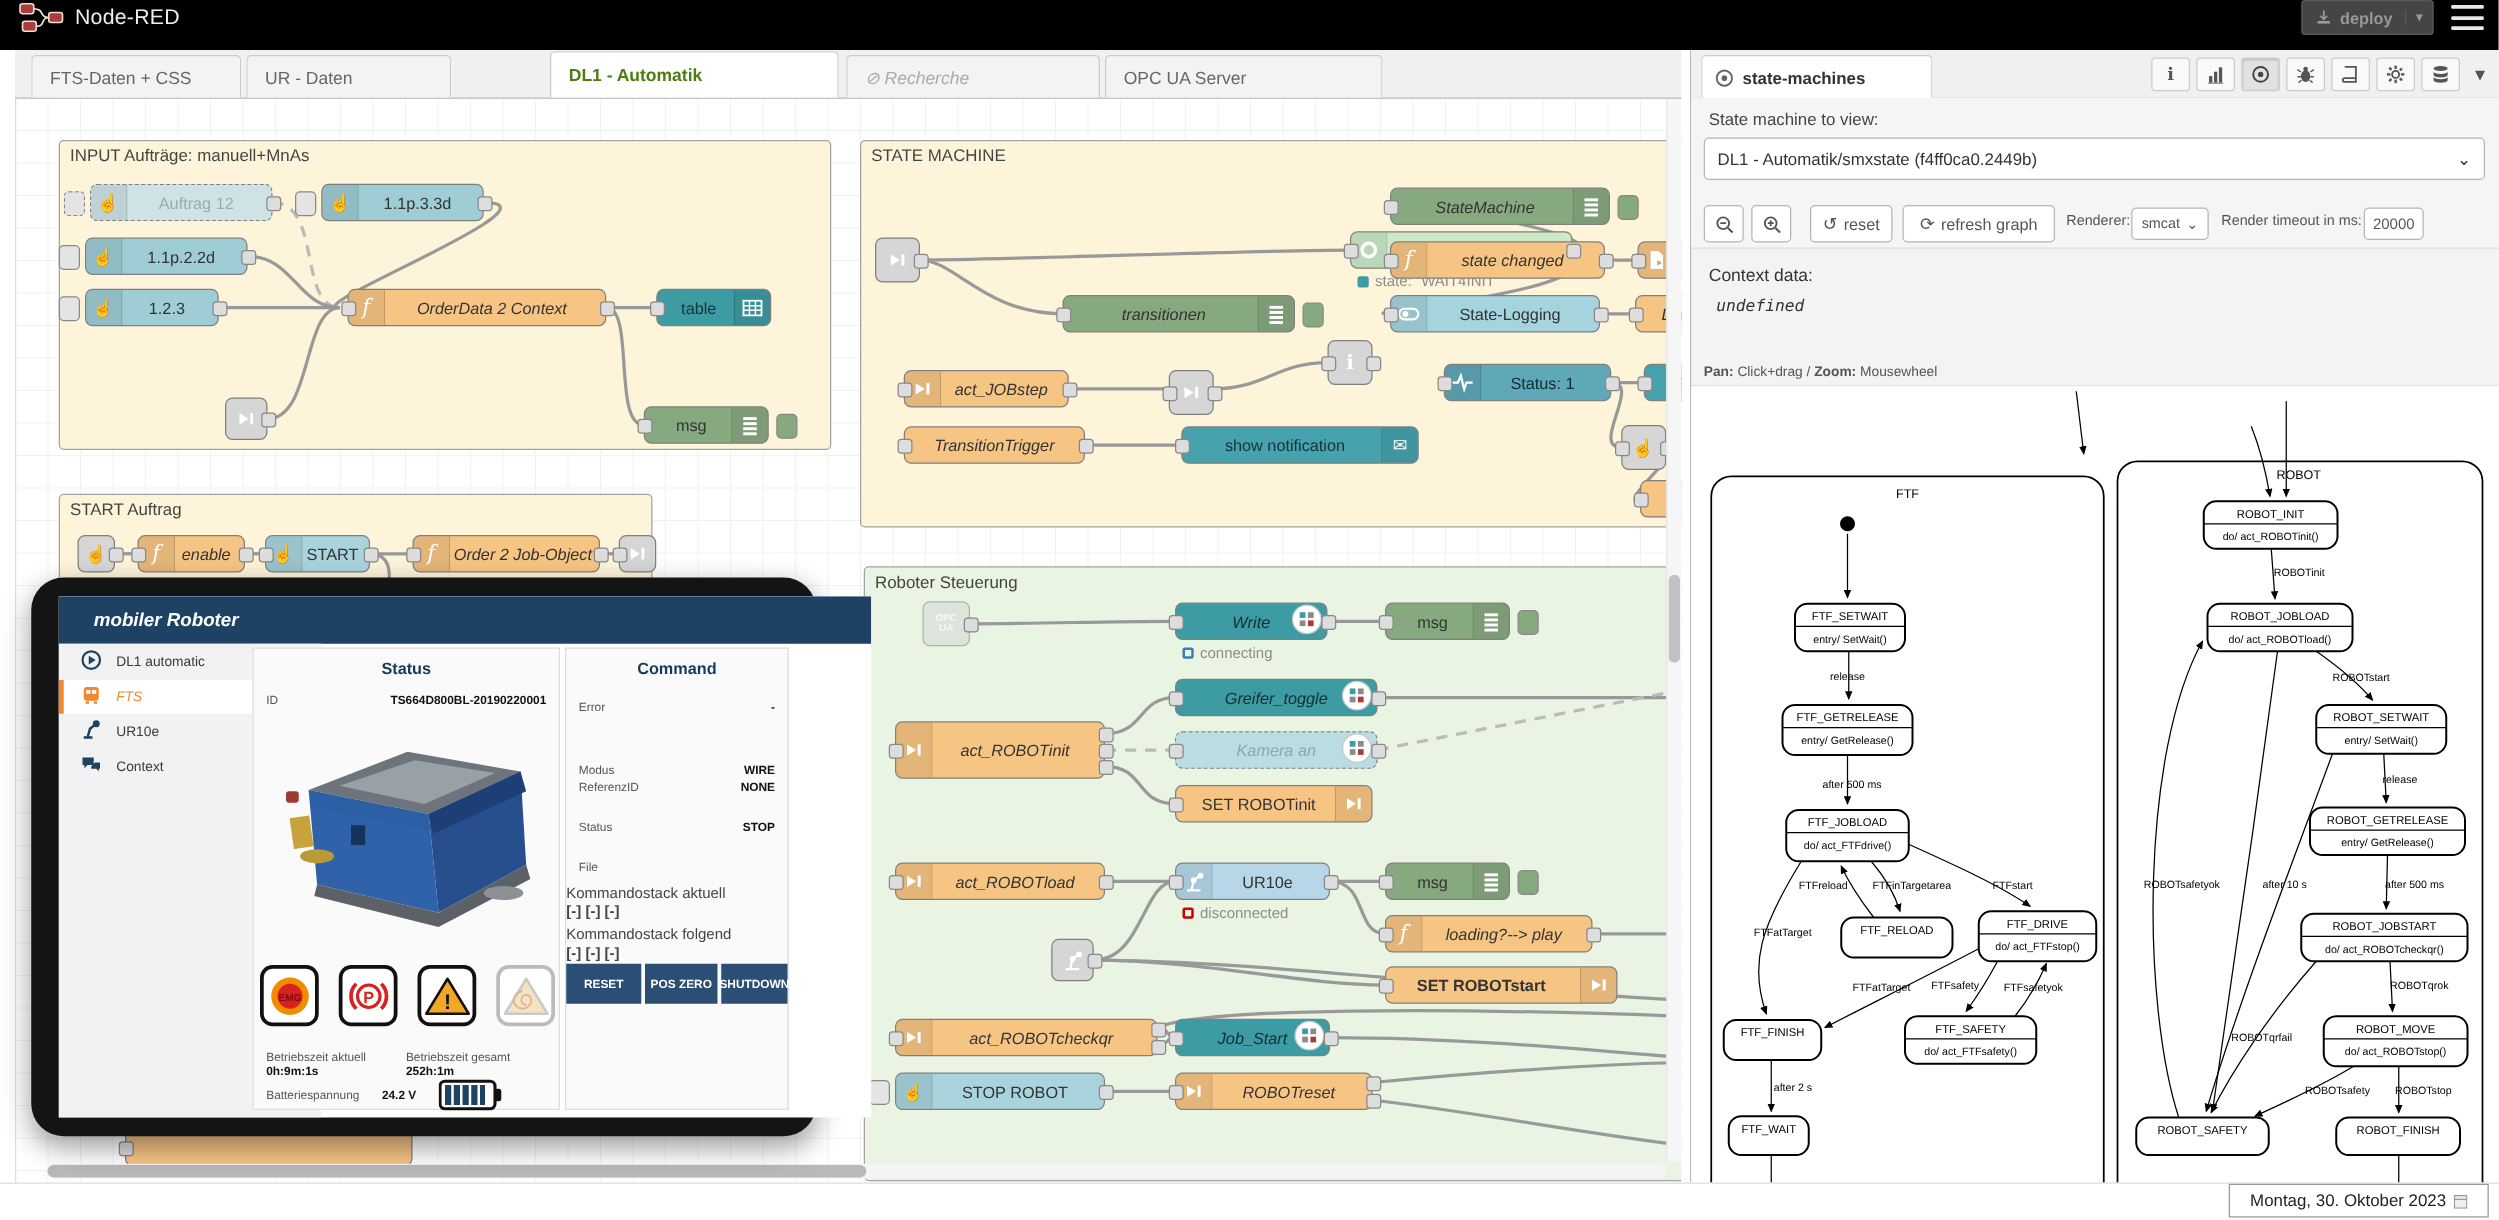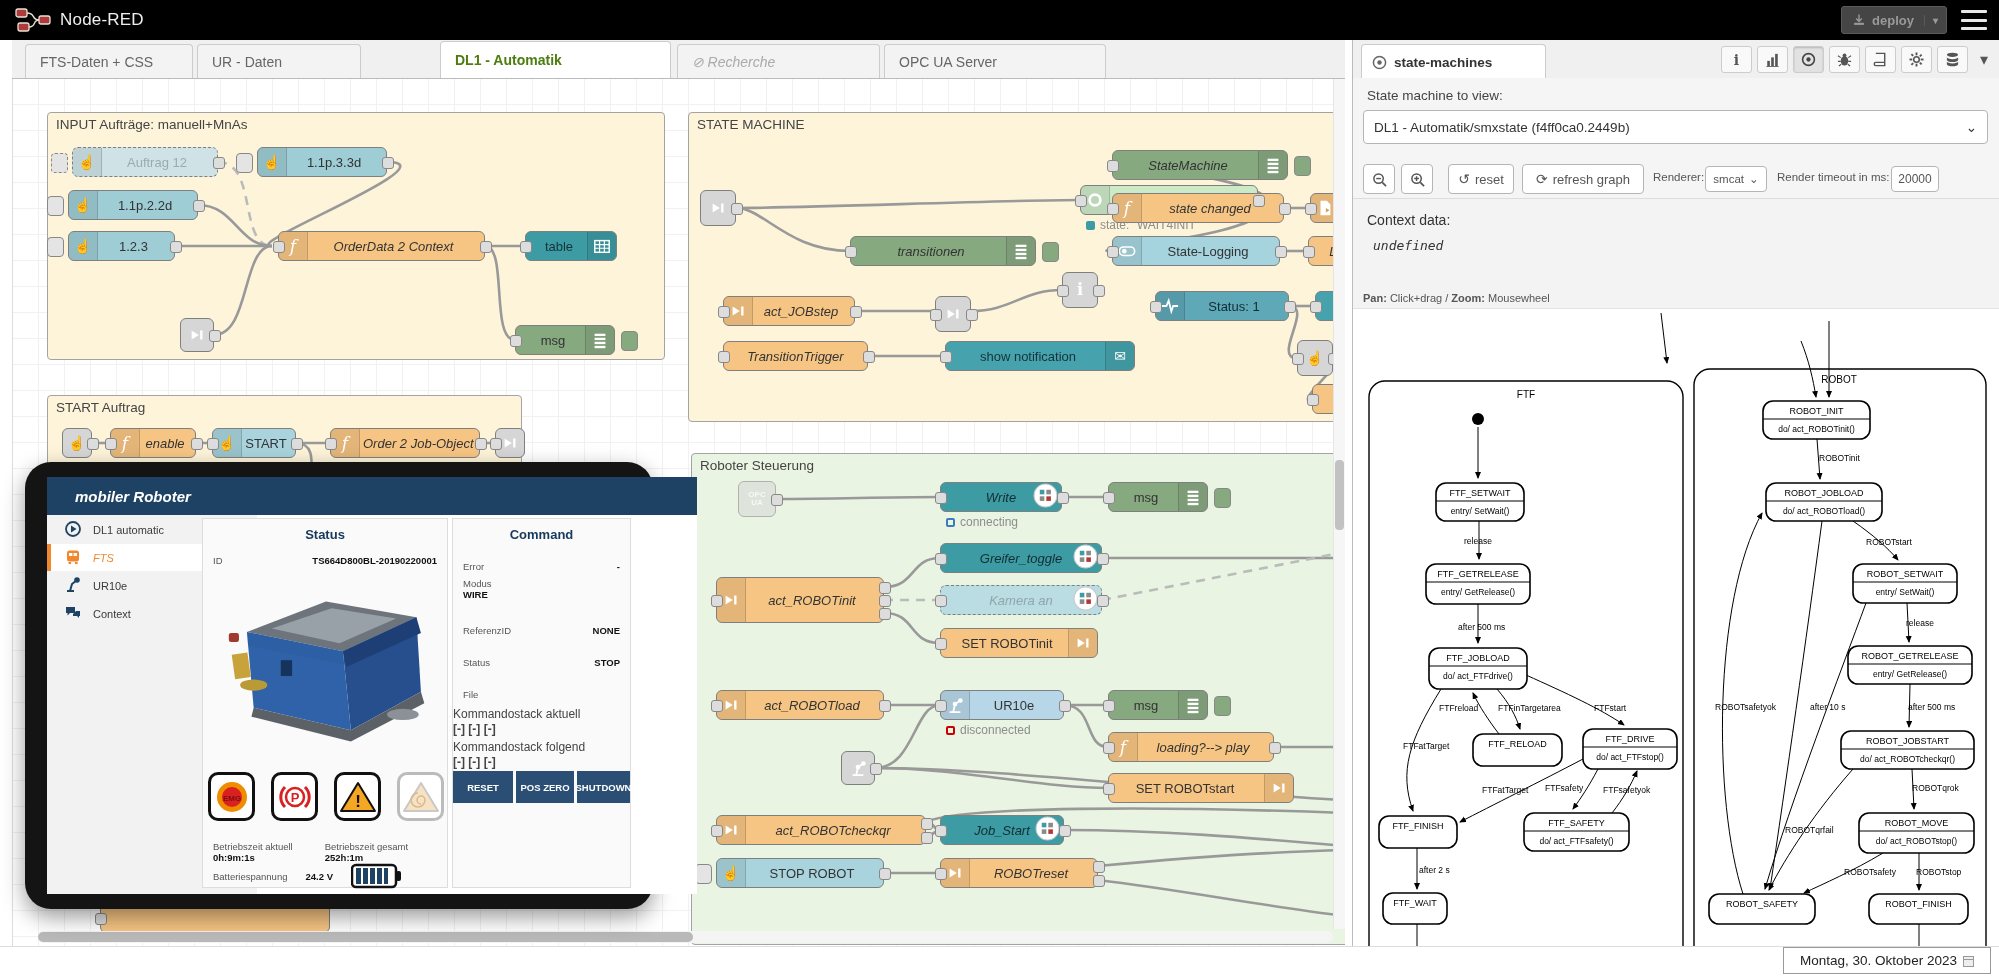--- a/index.html
+++ b/index.html
@@ -1,20 +1,20 @@
 <!DOCTYPE html>
 <html><head>
 <meta charset="utf-8">
 <style>
   html,body{margin:0;padding:0}
   body{width:1999px;height:976px;position:relative;overflow:hidden;background:#fff;
        font-family:"Liberation Sans",sans-serif;-webkit-font-smoothing:antialiased}
   
   #header{position:absolute;left:0;top:0;width:100%;height:40px;background:#000;z-index:40;
-          display:flex;align-items:center;color:#fff}
+          display:flex;align-items:flex-start;color:#fff}
   #logo{margin-left:14px;display:flex;align-items:center;gap:8px}
   #app-title{font-size:17px;color:#eee;letter-spacing:.2px}
   #header-right{margin-left:auto;display:flex;align-items:center;gap:14px;margin-right:12px}
   #deploy-btn{background:#454545;border:1px solid #5a5a5a;border-radius:3px;height:26px;
               display:flex;align-items:center;color:#999;font-size:13px;font-weight:bold}
   #deploy-btn .dl{padding:0 10px;display:flex;align-items:center;gap:6px}
   #deploy-btn .caret{border-left:1px solid #5a5a5a;padding:0 8px;font-size:10px;color:#999}
   #menu-btn{width:26px;height:20px;display:flex;flex-direction:column;justify-content:space-between;cursor:pointer}
   #menu-btn span{height:3px;background:#e8e8e8;border-radius:1px}
   
@@ -619,21 +619,21 @@
     </div>
     <div class="port" style="left: 1091px; top: 664px;"></div>
     <div class="port" style="left: 1257px; top: 664px;"></div>
     <div class="node" style="left: 1096px; top: 695px; width: 186px; height: 30px; background: rgb(247, 197, 131);">
       <div class="strip r">
         <svg width="18" height="20" viewBox="0 0 20 20">
           <path d="M4,5 L12,10 L4,15 Z" fill="#fff"></path>
           <rect x="13.5" y="5" width="2.6" height="10" fill="#fff"></rect>
         </svg>
       </div>
-      <span class="lbl" style="padding-right: 40px;">SET ROBOTstart</span>
+      <span class="lbl" style="padding-right: 40px; font-weight: bold;">SET ROBOTstart</span>
     </div>
     <div class="port" style="left: 1091px; top: 705px;"></div>
     <div class="node" style="left: 704px; top: 737px; width: 210px; height: 30px; background: rgb(247, 197, 131); font-style: italic;">
       <div class="strip l">
         <svg width="18" height="20" viewBox="0 0 20 20">
           <path d="M4,5 L12,10 L4,15 Z" fill="#fff"></path>
           <rect x="13.5" y="5" width="2.6" height="10" fill="#fff"></rect>
         </svg>
       </div>
       <span class="lbl" style="padding-left: 32px;">act_ROBOTcheckqr</span>
@@ -788,21 +788,21 @@
       </svg>
     </div>
 
     <div class="card" style="left:405px;width:179px">
       <h3>Command</h3>
       <div id="cmd-rows">
           <div class="kv" style="top: 42px;">
             <span>Error</span>
             <b>-</b>
           </div>
-          <div class="kv" style="top: 59px; flex-direction: column;">
+          <div class="kv" style="top: 92px;">
             <span>Modus</span>
             <b>WIRE</b>
           </div>
           <div class="kv" style="top: 106px;">
             <span>ReferenzID</span>
             <b>NONE</b>
           </div>
           <div class="kv" style="top: 138px;">
             <span>Status</span>
             <b>STOP</b>

